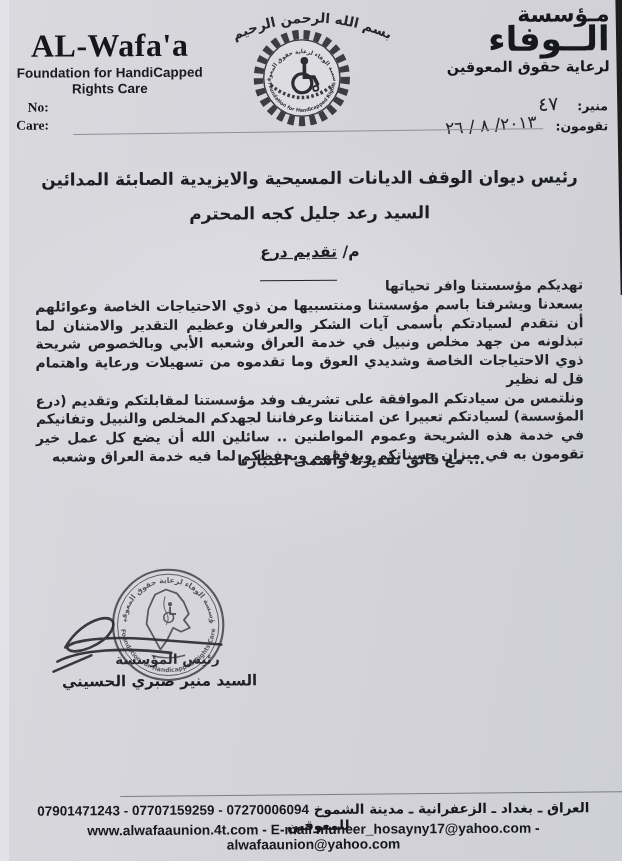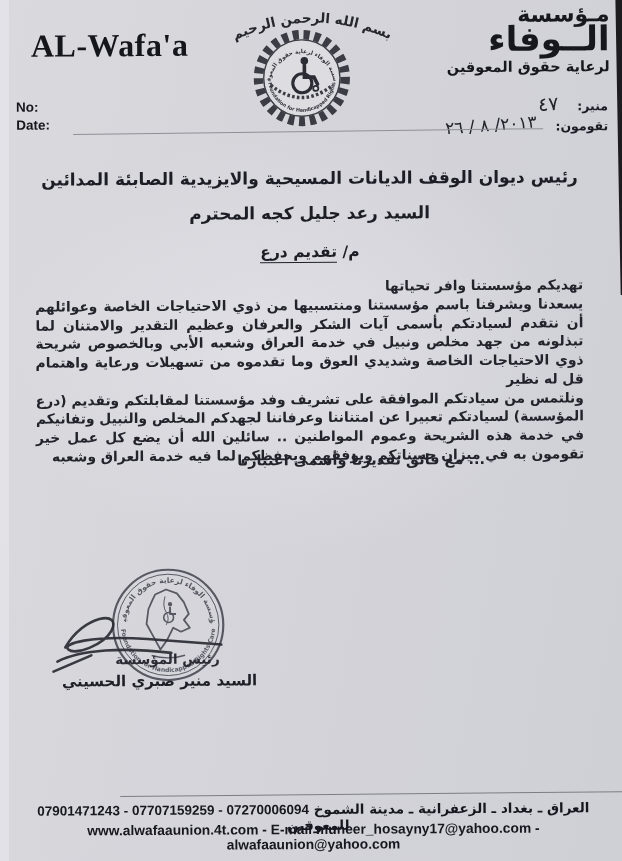--- a/index.html
+++ b/index.html
@@ -20,36 +20,36 @@
     background:#1d1d20;clip-path:polygon(40% 0,100% 0,100% 100%,88% 100%);
   }
   .scan-edge-left{
     position:absolute;top:0;left:0;width:9px;height:861px;
     background:rgba(236,236,242,.5);
   }
   
   .en-block{position:absolute;left:16px;top:28px;width:192px;text-align:center;color:#17171e;}
   .en-name{font-family:"Liberation Serif",serif;font-weight:bold;font-size:32px;letter-spacing:.5px;line-height:1;color:#15151c;}
   .en-sub{font-family:"Liberation Sans",sans-serif;font-weight:bold;font-size:13.5px;line-height:1.15;margin-top:4px;color:#1a1a22;}
-  .no-date{position:absolute;left:18px;top:97px;font-family:Liberation Sans, sans-serif;font-weight:bold;font-size:13.5px;color:#15151c;line-height:1.3;text-align:left;}
+  .no-date{position:absolute;left:18px;top:97px;font-family:Liberation Serif, serif;font-weight:bold;font-size:13.5px;color:#15151c;line-height:1.3;text-align:right;}
   .bismillah{position:absolute;left:222px;top:1px;}
   .emblem{position:absolute;left:252px;top:26px;}
   .ar-block{position:absolute;right:10px;top:4px;width:180px;text-align:right;direction:rtl;color:#17171e;}
   .ar-logo1{font-weight:bold;font-size:22px;line-height:1.05;letter-spacing:0;}
   .ar-logo2{font-weight:bold;font-size:34px;line-height:1.0;margin-top:-4px;}
   .ar-sub{font-weight:bold;font-size:14.5px;margin-top:3px;}
   .num-row{position:absolute;right:12px;direction:rtl;text-align:right;font-size:12.5px;font-weight:bold;color:#1b1b24;}
   .num-row .val{display:inline-block;direction:ltr;unicode-bidi:embed;font-weight:normal;font-size:19px;transform:rotate(-4deg);margin-right:14px;color:#23232c;}
   .hdr-line{position:absolute;left:75px;top:131px;width:470px;height:0;border-top:1.2px solid #8f8f99;transform:rotate(-0.35deg);}
   
   .title-block{position:absolute;left:0;right:0;top:168px;text-align:center;direction:rtl;color:#1d1d26;}
   .title-l1{font-weight:bold;font-size:17px;}
   .title-l2{font-weight:bold;font-size:17px;margin-top:15px;}
   .subject{margin-top:20px;font-weight:bold;font-size:15.5px;}
-  .subject .u{border-bottom:1.6px solid #22222b;padding-bottom:1px;}
+  .subject .u{border-bottom:1.6px solid #22222b;padding-bottom:19px;text-decoration:underline;}
   .body-text{
     position:absolute;left:36px;right:38px;top:277px;
     direction:rtl;text-align:justify;text-align-last:right;
     font-size:13.8px;font-weight:bold;line-height:1.36;color:#23232c;
   }
   .body-text p{margin:0;}
   .closing{position:absolute;left:0;right:0;top:452px;text-align:center;direction:rtl;font-weight:bold;font-size:14.5px;color:#23232c;transform:translateX(50px);}
   
   .stamp{position:absolute;left:103px;top:562px;opacity:.88;}
   .sig-overlay{position:absolute;left:48px;top:596px;z-index:3;}
@@ -68,25 +68,27 @@
 
 <div class="page">
   <div class="scan-edge-left"></div>
   <div class="scan-edge-right"></div>
 
   <div class="tilt">
 
     <div class="en-block">
       <div class="en-name">AL-Wafa'a</div>
       <div class="en-sub">
+        <div>Foundation for HandiCapped</div>
+        <div>Rights Care</div>
       </div>
     </div>
     <div class="no-date">
       <div>No:</div>
-      <div>Date:</div>
+      <div>Care:</div>
     </div>
 
     <div class="bismillah">
       <svg width="185" height="46" viewBox="0 0 185 46">
         <path id="bis-arc" d="M 10,41 Q 92,2 175,41" fill="none"></path>
         <text font-size="13.5" font-weight="bold" fill="#26262e">
           <textPath href="#bis-arc" startOffset="50%" text-anchor="middle">بسم الله الرحمن الرحيم</textPath>
         </text>
       </svg>
     </div>

